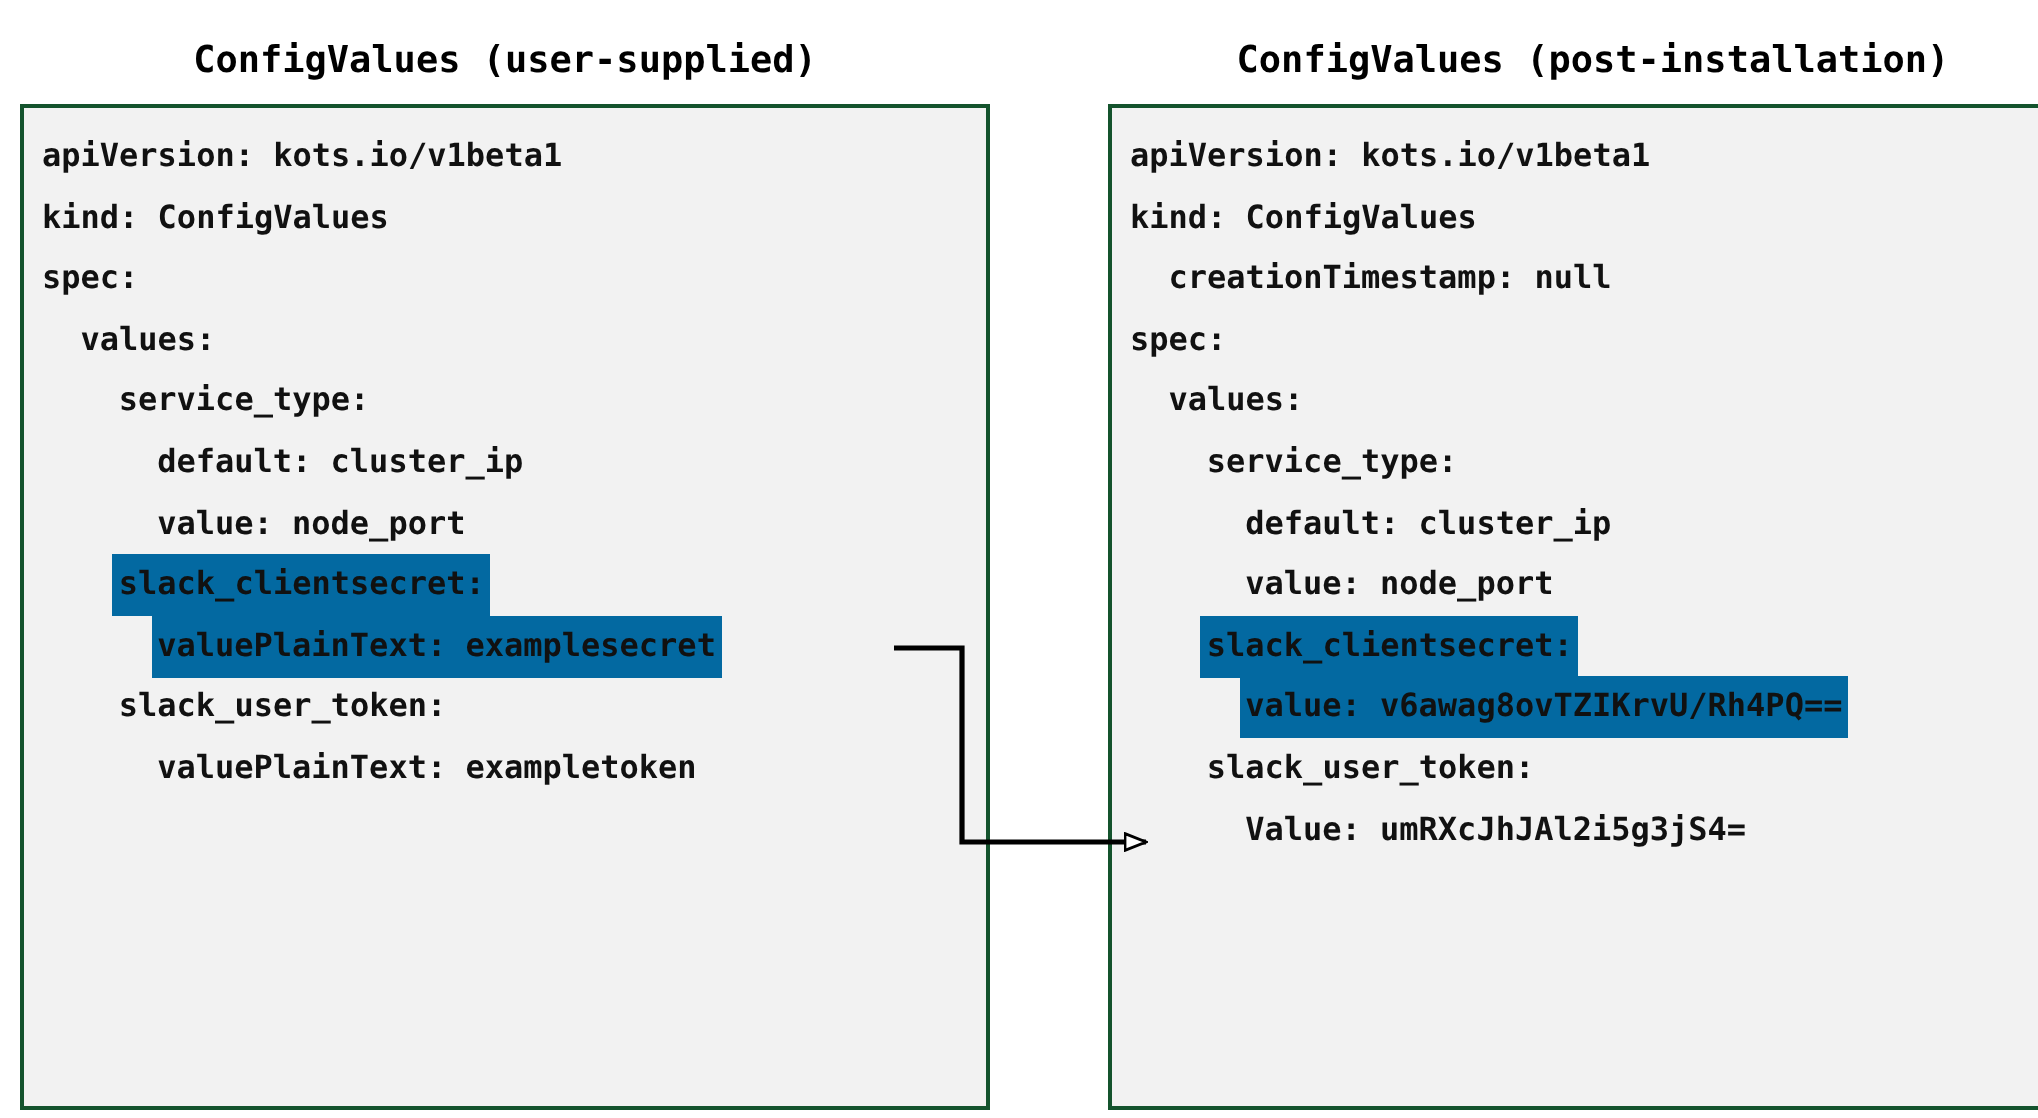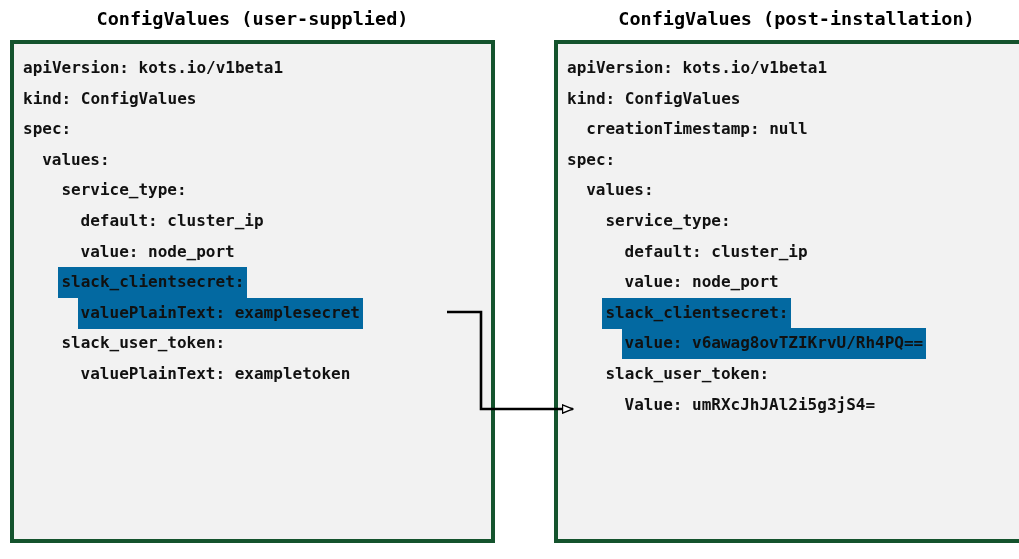--- a/index.html
+++ b/index.html
@@ -10,21 +10,21 @@
   body {
     width: 1019px;
     height: 559px;
     font-family: "DejaVu Sans Mono", monospace;
     position: relative;
     overflow: hidden;
   }
 
   #stage {
     position: absolute;
-    left: 0; top: 0;
+    left: 0; top: 12px;
     width: 1019px;
     height: 480px;
   }
 
   .panel {
     position: absolute;
   }
 
   .panel-title {
     position: absolute;
@@ -40,21 +40,21 @@
     white-space: pre;
   }
 
   .panel-box {
     position: absolute;
     top: 32px;
     left: 0;
     right: 0;
     bottom: 0;
     background: #f2f2f2;
-    border: 4px solid #14532d;
+    border: 2px solid #14532d;
     box-sizing: border-box;
     overflow: hidden;
   }
 
   .code-body {
     position: absolute;
     top: 9px;
     left: 9px;
     right: 0;
     bottom: 0;

